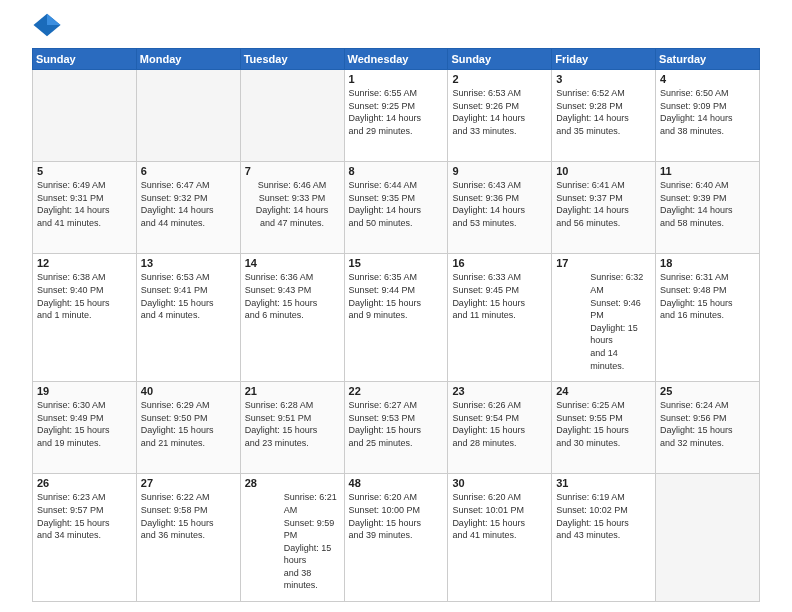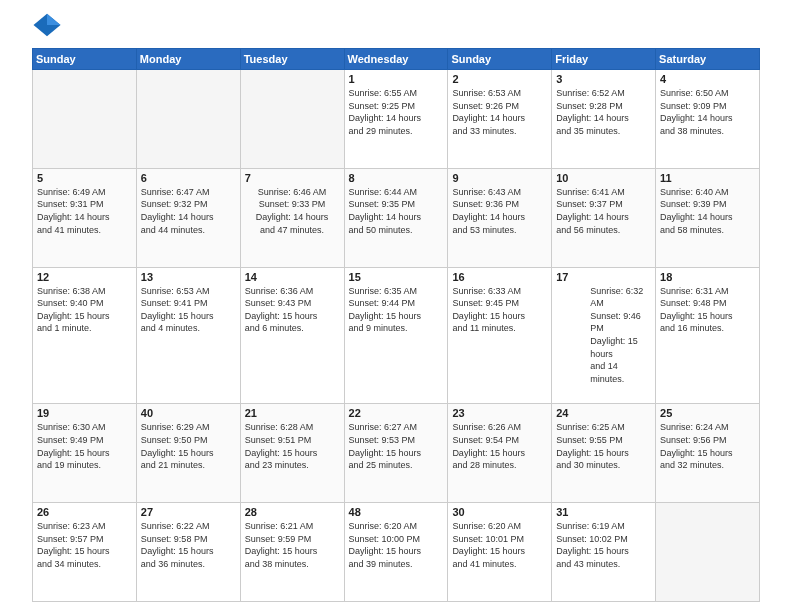--- a/index.html
+++ b/index.html
@@ -324,21 +324,21 @@
           </td>
           <td>
             <div class="day-number">27</div>
             <div class="day-info" style="white-space: pre-line;">Sunrise: 6:22 AM
 Sunset: 9:58 PM
 Daylight: 15 hours
 and 36 minutes.</div>
           </td>
           <td>
             <div class="day-number">28</div>
-            <div class="day-info" style="white-space: pre-line;">Sunrise: 6:21 AM
+            <div class="day-info" style="white-space: pre-line; margin-left: 39px;">Sunrise: 6:21 AM
 Sunset: 9:59 PM
 Daylight: 15 hours
 and 38 minutes.</div>
           </td>
           <td>
             <div class="day-number">48</div>
             <div class="day-info" style="white-space: pre-line;">Sunrise: 6:20 AM
 Sunset: 10:00 PM
 Daylight: 15 hours
 and 39 minutes.</div>

